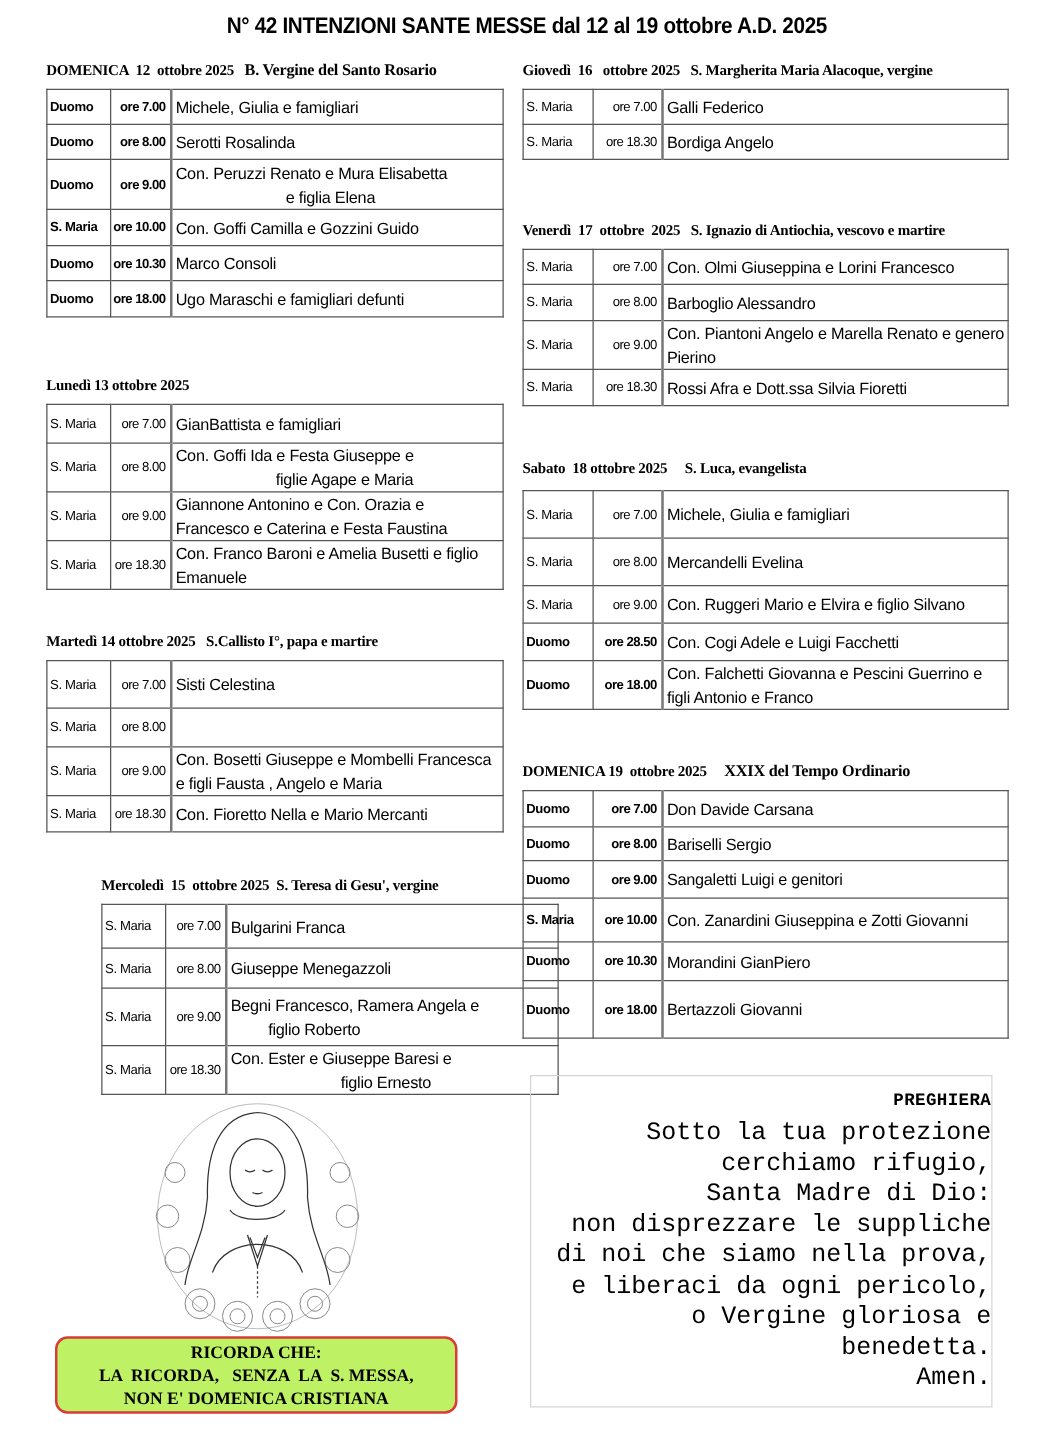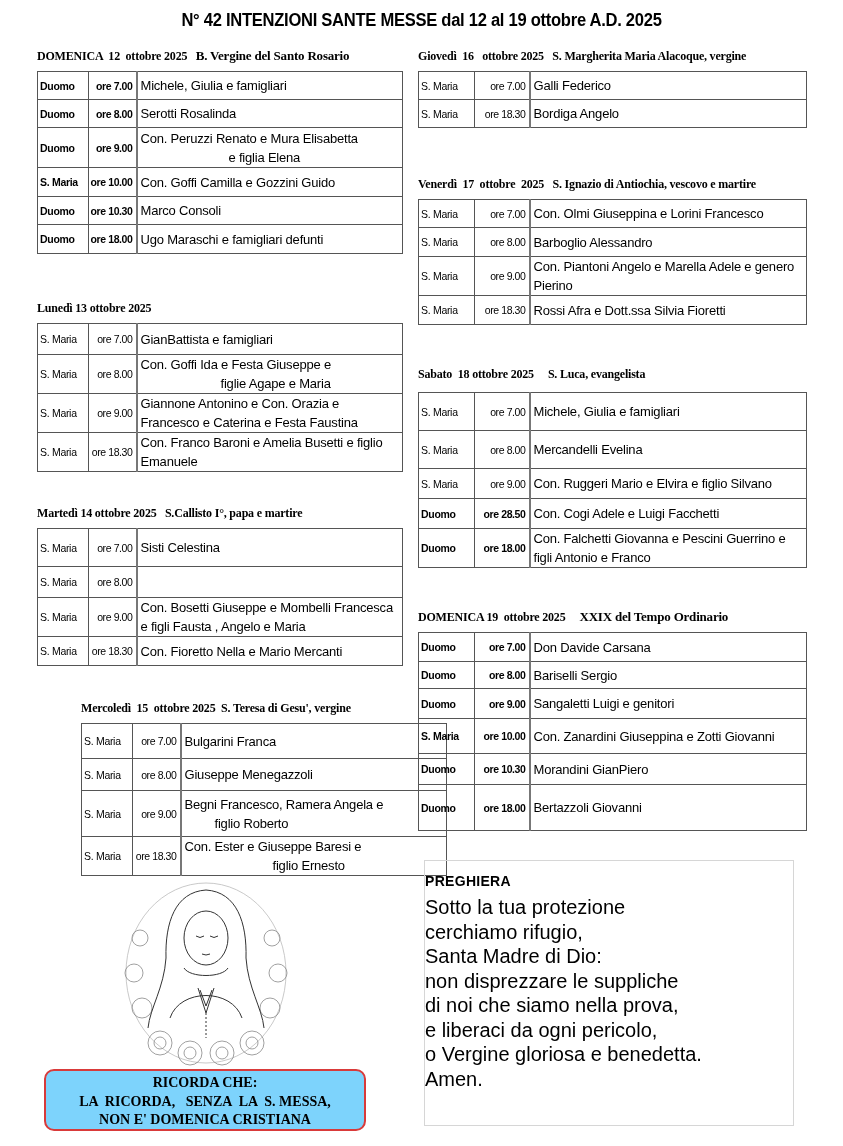--- a/index.html
+++ b/index.html
@@ -31,34 +31,34 @@
   table.mass td.intent { padding-left: 3px; font-size: 13px; line-height: 19px; border-left: 2px solid #777; letter-spacing: -0.2px; }
   table.mass.bold td.church, table.mass.bold td.time { font-weight: bold; }
   table.mass tr.boldrow td.church, table.mass tr.boldrow td.time { font-weight: bold; }
   .center-2nd { display: block; }
   .indent { padding-left: 88px; }
   .indent2 { padding-left: 30px; }
   .indent3 { padding-left: 80px; }
 
   .prayer-box {
     position: absolute; left: 424px; top: 860px; width: 370px; height: 266px;
-    border: 1px solid #d6d6d6; text-align: left;
-    font-family: Liberation Sans, sans-serif;
+    border: 1px solid #d6d6d6; text-align: right;
+    font-family: Liberation Mono, monospace;
   }
   .prayer-title { font-weight: bold; font-size: 14px; margin-top: 12px; letter-spacing: 0.3px; }
   .prayer-line { font-size: 20px; line-height: 24.5px; }
   .prayer-body { margin-top: 6px; }
 
   .image-area { position: absolute; left: 120px; top: 878px; width: 172px; height: 190px; }
 
   .reminder {
     position: absolute; left: 44px; top: 1069px; width: 322px; height: 62px;
     border: 2px solid #d93a3a; border-radius: 10px;
     text-align: center; font-family: "Liberation Serif", serif; font-weight: bold;
-    font-size: 14px; line-height: 18.5px; padding-top: 3px; background: #7dd3fc;
+    font-size: 14px; line-height: 18.5px; padding-top: 3px; background: #bef264;
   }
 </style>
 </head>
 <body>
 
 <div class="title">N° 42 INTENZIONI SANTE MESSE  dal 12 al 19 ottobre  A.D. 2025</div>
 
 <div class="section" style="left:37px; top:47px;">
   <div class="heading"><span>DOMENICA  12  ottobre 2025</span>   <span class="saint">B. Vergine del Santo Rosario</span></div>
   <table class="mass bold" style="width:366px;">
@@ -299,21 +299,21 @@
         </tr>
     <tr style="height:29px">
           <td class="church">S. Maria</td>
           <td class="time">ore 8.00</td>
           <td class="intent">Barboglio Alessandro</td>
         </tr>
     <tr style="height:38px">
           <td class="church">S. Maria</td>
           <td class="time">ore 9.00</td>
           <td class="intent">
-            <span class="center-2nd">Con. Piantoni Angelo e Marella Adele e genero</span>
+            <span class="center-2nd">Con. Piantoni Angelo e Marella Renato e genero</span>
             <span class="center-2nd">Pierino</span>
           </td>
         </tr>
     <tr style="height:29px">
           <td class="church">S. Maria</td>
           <td class="time">ore 18.30</td>
           <td class="intent">Rossi Afra e Dott.ssa Silvia Fioretti</td>
         </tr>
   </tbody>
     </table>

